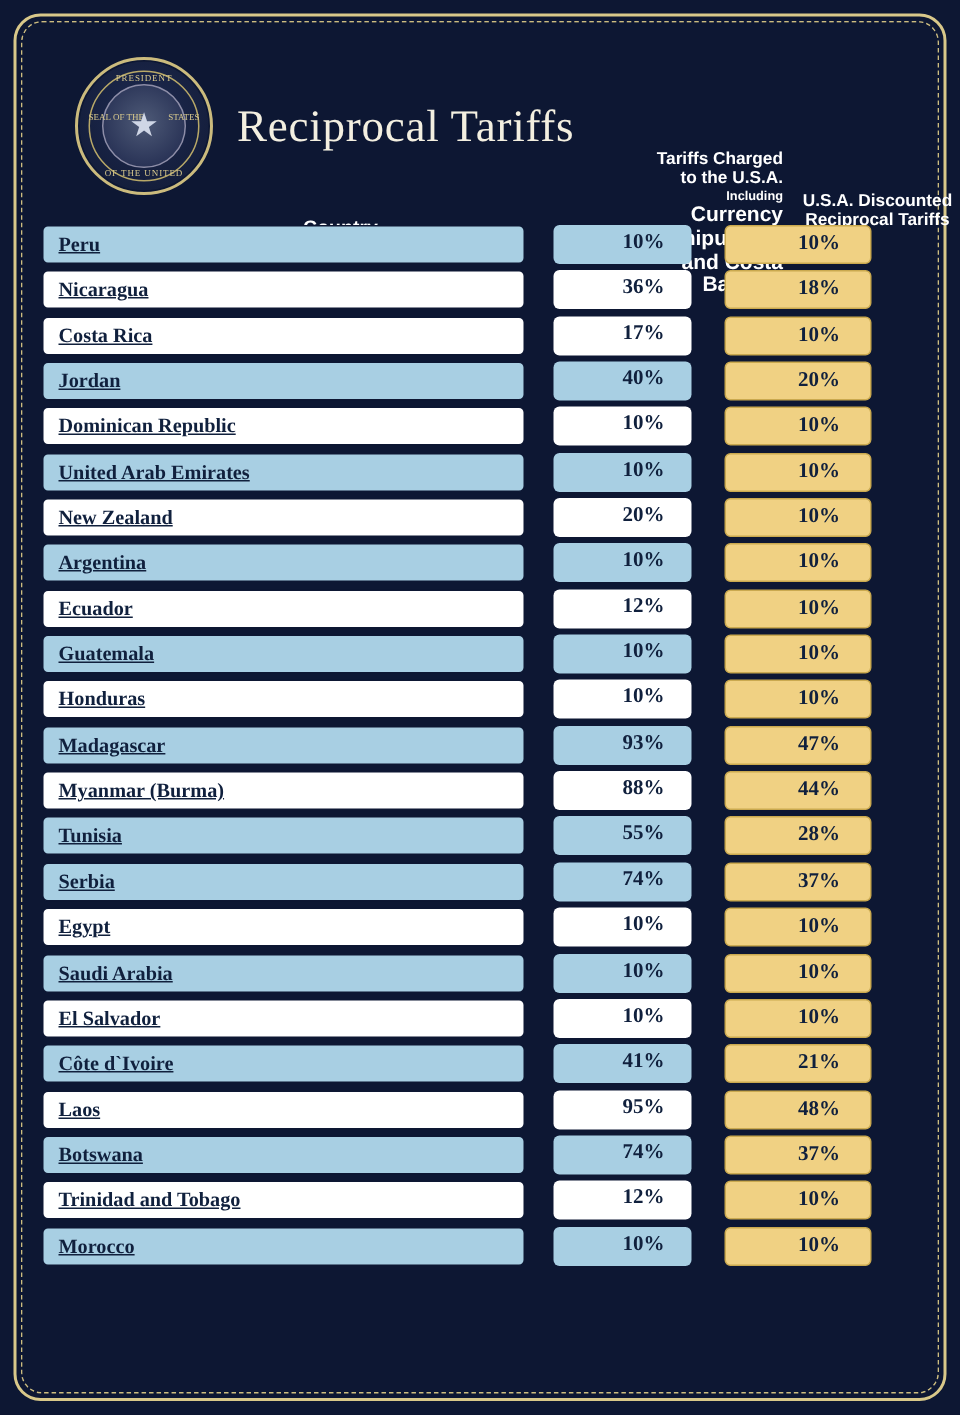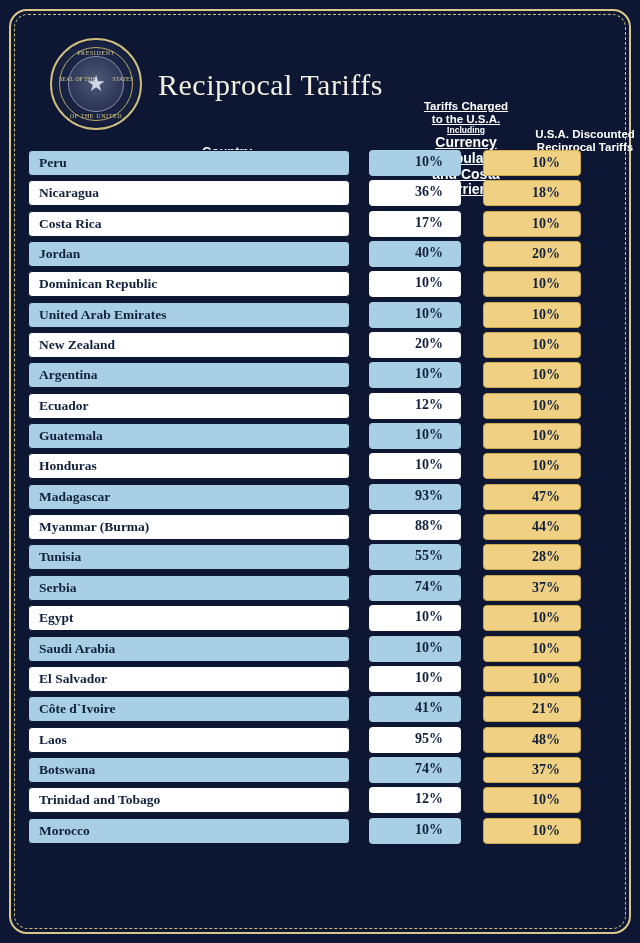--- a/index.html
+++ b/index.html
@@ -130,25 +130,24 @@
     font-size: 30px;
     letter-spacing: 0.5px;
     white-space: nowrap;
   }
 
   .col-head-2 {
     position: absolute;
     left: 382px;
     top: 78px;
     width: 112px;
-    text-align: center;
+    text-align: right;
     color: #ffffff;
     font-weight: bold;
     line-height: 1.12;
-    text-decoration: underline;
   }
   .col-head-2 .l1 { font-size: 11.5px; }
   .col-head-2 .l2 { font-size: 8.5px; }
   .col-head-2 .l3 { font-size: 14px; }
 
   .col-head-3 {
     position: absolute;
     left: 498px;
     top: 106px;
     width: 118px;
@@ -189,20 +188,21 @@
     box-sizing: border-box;
     border: 1px solid #0d1733;
     border-radius: 4px;
     padding-left: 10px;
     font-size: 13.5px;
     font-weight: bold;
     color: #10203d;
     font-family: "Liberation Serif", serif;
     white-space: nowrap;
     overflow: hidden;
+    text-decoration: underline;
   }
   .cell-country.blue { background: #a8cfe3; }
   .cell-country.white { background: #ffffff; }
 
   .cell-num {
     width: 92px;
     height: 26px;
     line-height: 24px;
     box-sizing: border-box;
     border-radius: 4px;

